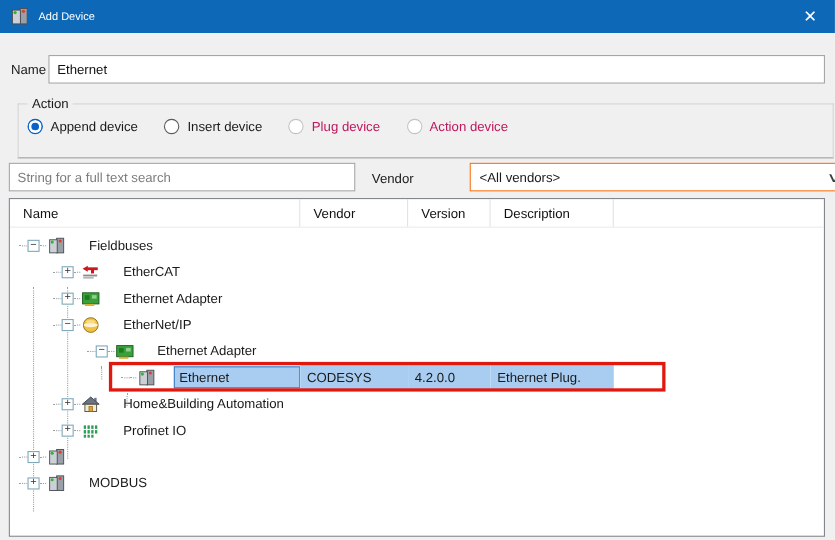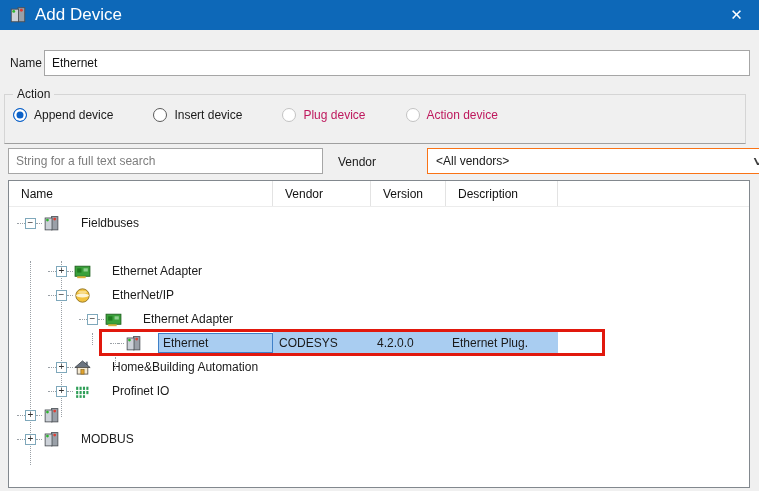--- a/index.html
+++ b/index.html
@@ -7,41 +7,41 @@
   body {
     font-family: "Liberation Sans", "DejaVu Sans", sans-serif;
     font-size: 12px; color: #1a1a1a; background: #f0f0f0; position: relative;
   }
   
   .titlebar {
     position: absolute; left:0; top:0; width:759px; height:30px;
     display:flex; align-items:center; color:#fff;
   }
   .titlebar .wicon { width:18px; height:18px; margin-left:9px; display:inline-flex; }
-  .titlebar .wtitle { margin-left:8px; font-size:17px; }
+  .titlebar .wtitle { margin-left:8px; font-size:10px; }
   .close-btn {
     margin-left:auto; width:45px; height:30px; display:flex;
     align-items:center; justify-content:center; font-size:15px; cursor:default;
   }
   
   .name-label { position:absolute; left:10px; top:56px; }
   .name-input {
     position:absolute; left:44px; top:50px; width:706px; height:26px;
     border:1px solid #a6a6a6; background:#fff; padding:0 7px;
     font:12px "Liberation Sans", sans-serif; color:#111;
   }
   
   .groupbox {
-    position:absolute; left:4px; top:94px; width:742px; height:50px;
+    position:absolute; left:16px; top:94px; width:742px; height:50px;
     border:1px solid #d5d5d5; border-bottom-color:#9f9f9f;
   }
   .groupbox legend, .groupbox .glabel {
     position:absolute; top:-8px; left:8px; background:#f0f0f0; padding:0 4px;
   }
-  .radio-row { position:absolute; left:8px; top:13px; display:flex; gap:40px; align-items:center; }
+  .radio-row { position:absolute; left:8px; top:13px; display:flex; gap:24px; align-items:center; }
   .radio-item { display:flex; align-items:center; gap:7px; }
   .radio {
     width:14px; height:14px; border-radius:50%; background:#fff;
     border:1px solid #5a5a5a; flex:0 0 auto;
   }
   .radio.checked { background:#0b61c8; border:1px solid #0b61c8; box-shadow: inset 0 0 0 2.5px #fff, inset 0 0 0 1px #0b61c8; }
   .radio.disabled { border-color:#c3c3c3; }
   .radio-item.disabled .rlabel { color:#be185d; }
   
   .search-input {
@@ -183,20 +183,36 @@
             </svg>
           </span>
           <span class="tlabel">Fieldbuses</span>
         </div>
       <div class="cell c-vendor"></div>
       <div class="cell c-version"></div>
       <div class="cell c-desc"></div>
       <div class="cell c-fill"></div>
     </div>
     <div class="trow lvl-1">
+      <div class="cell c-name">
+          <span class="spacer"></span>
+          <span class="stub"></span>
+          <span class="exp exp-plus"></span>
+          <span class="stub2"></span>
+          <span class="ticon">
+            <svg width="100%" height="100%" viewBox="0 0 16 16" xmlns="http://www.w3.org/2000/svg">
+              <polygon points="1,5 5.5,2.5 5.5,7.5" fill="#cc1719"></polygon>
+              <rect x="5" y="3.8" width="9" height="2.4" fill="#cc1719"></rect>
+              <rect x="8.2" y="6" width="2.6" height="3" fill="#cc1719"></rect>
+              <rect x="1.5" y="10" width="12" height="1.6" fill="#8e8e8e"></rect>
+              <rect x="1.5" y="12.2" width="9" height="1.2" fill="#aaaaaa"></rect>
+            </svg>
+          </span>
+          <span class="tlabel">EtherCAT</span>
+        </div>
       <div class="cell c-vendor"></div>
       <div class="cell c-version"></div>
       <div class="cell c-desc"></div>
       <div class="cell c-fill"></div>
     </div>
     <div class="trow lvl-1">
       <div class="cell c-name">
           <span class="spacer"></span>
           <span class="stub"></span>
           <span class="exp exp-plus"></span>

